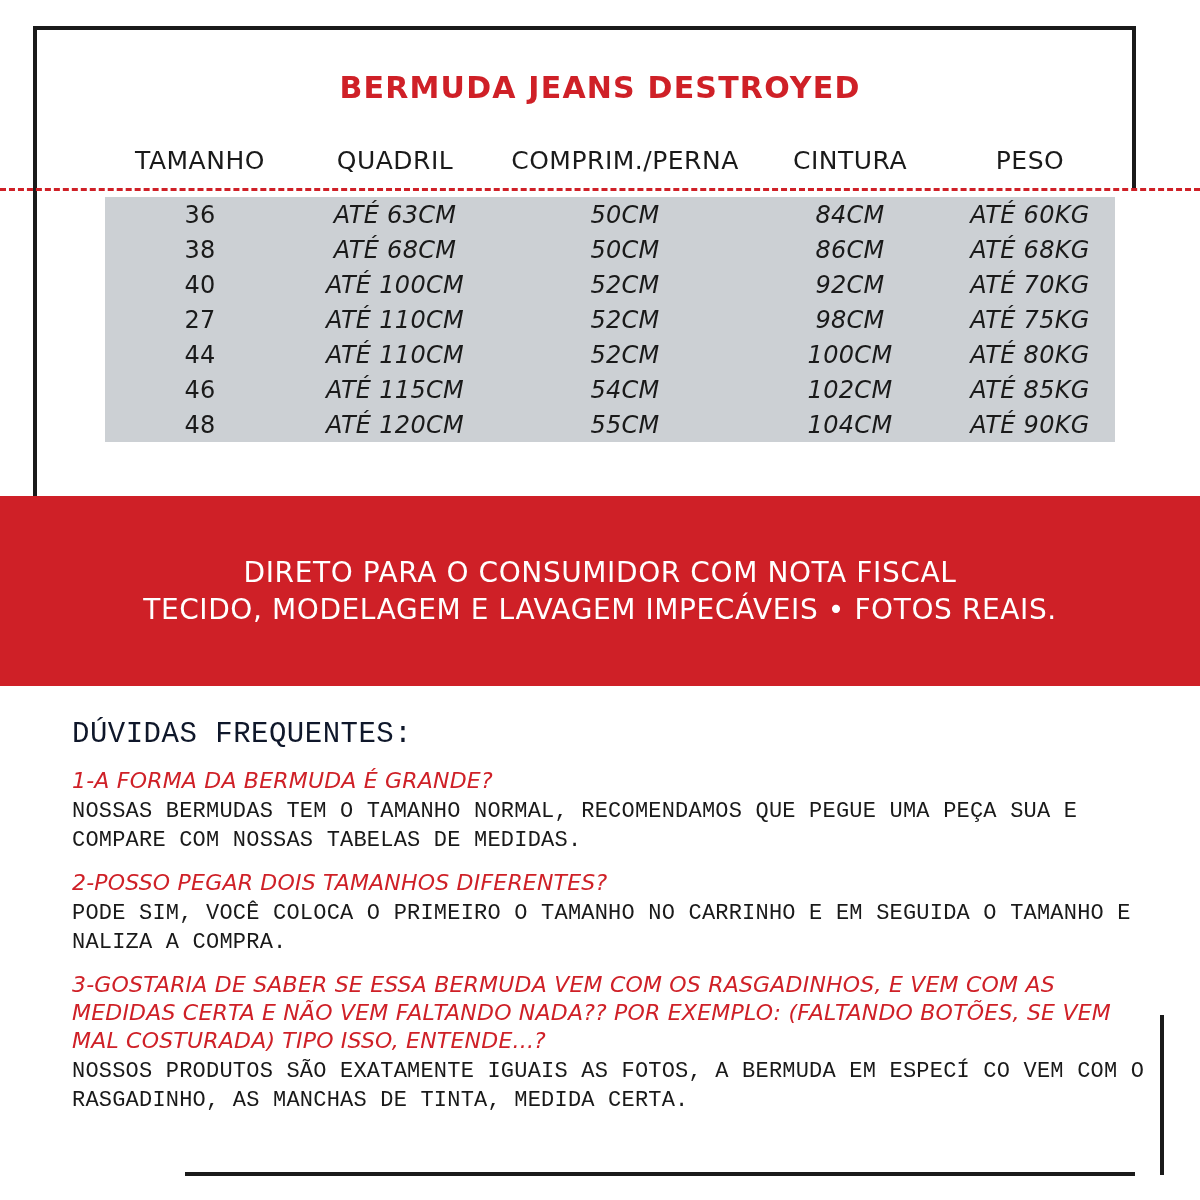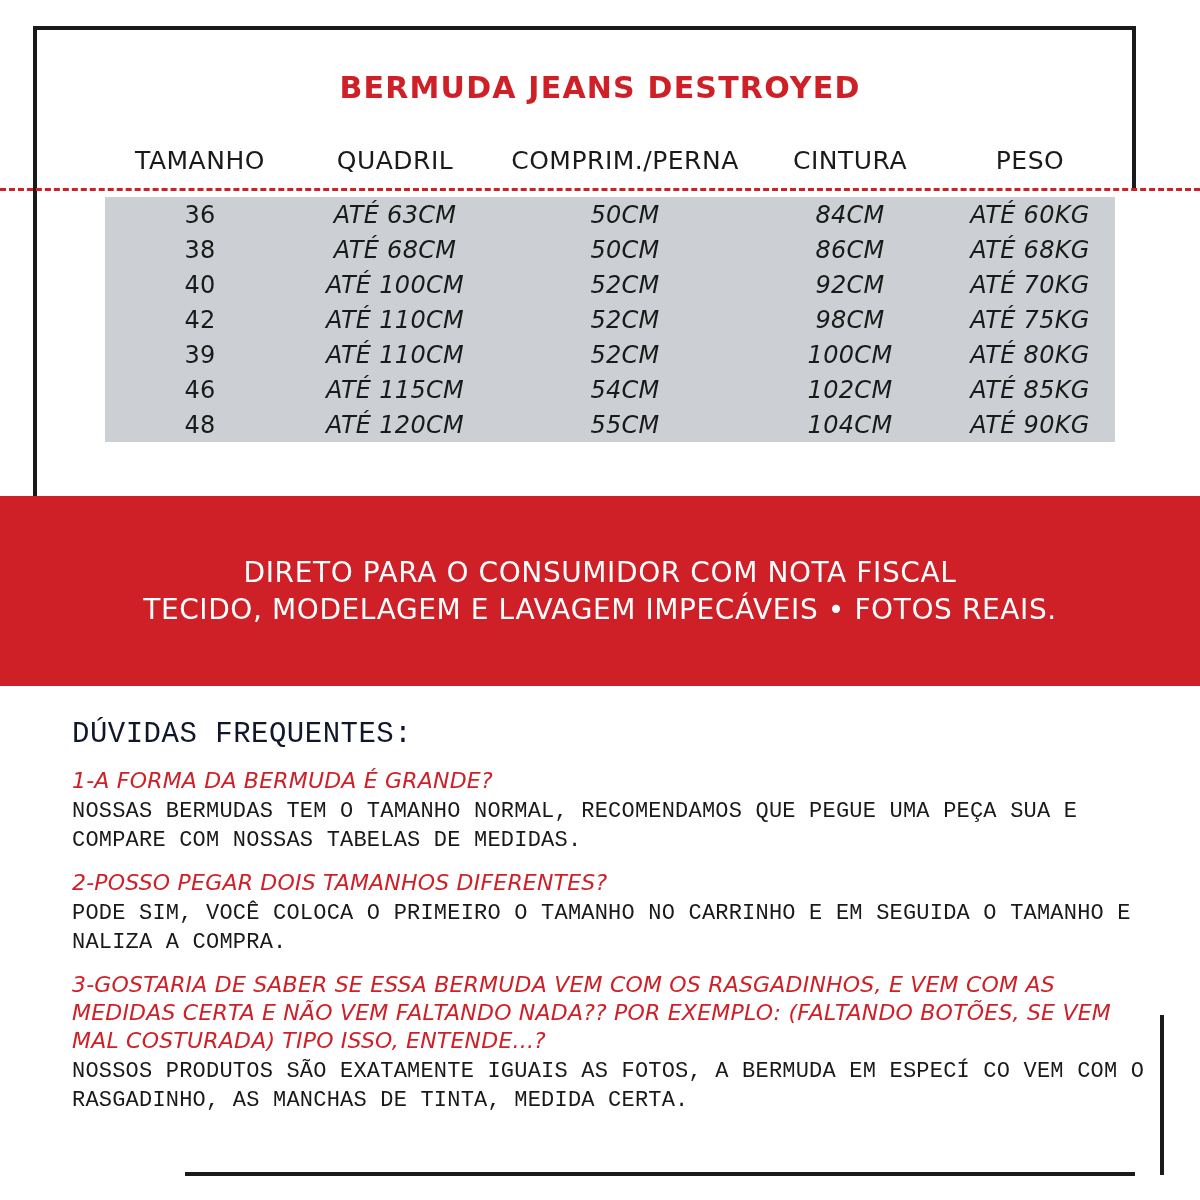--- a/index.html
+++ b/index.html
@@ -239,28 +239,28 @@
           <td>ATÉ 68KG</td>
         </tr>
         <tr>
           <td>40</td>
           <td>ATÉ 100CM</td>
           <td>52CM</td>
           <td>92CM</td>
           <td>ATÉ 70KG</td>
         </tr>
         <tr>
-          <td>42</td>
+          <td>27</td>
           <td>ATÉ 110CM</td>
           <td>52CM</td>
           <td>98CM</td>
           <td>ATÉ 75KG</td>
         </tr>
         <tr>
-          <td>39</td>
+          <td>44</td>
           <td>ATÉ 110CM</td>
           <td>52CM</td>
           <td>100CM</td>
           <td>ATÉ 80KG</td>
         </tr>
         <tr>
           <td>46</td>
           <td>ATÉ 115CM</td>
           <td>54CM</td>
           <td>102CM</td>

